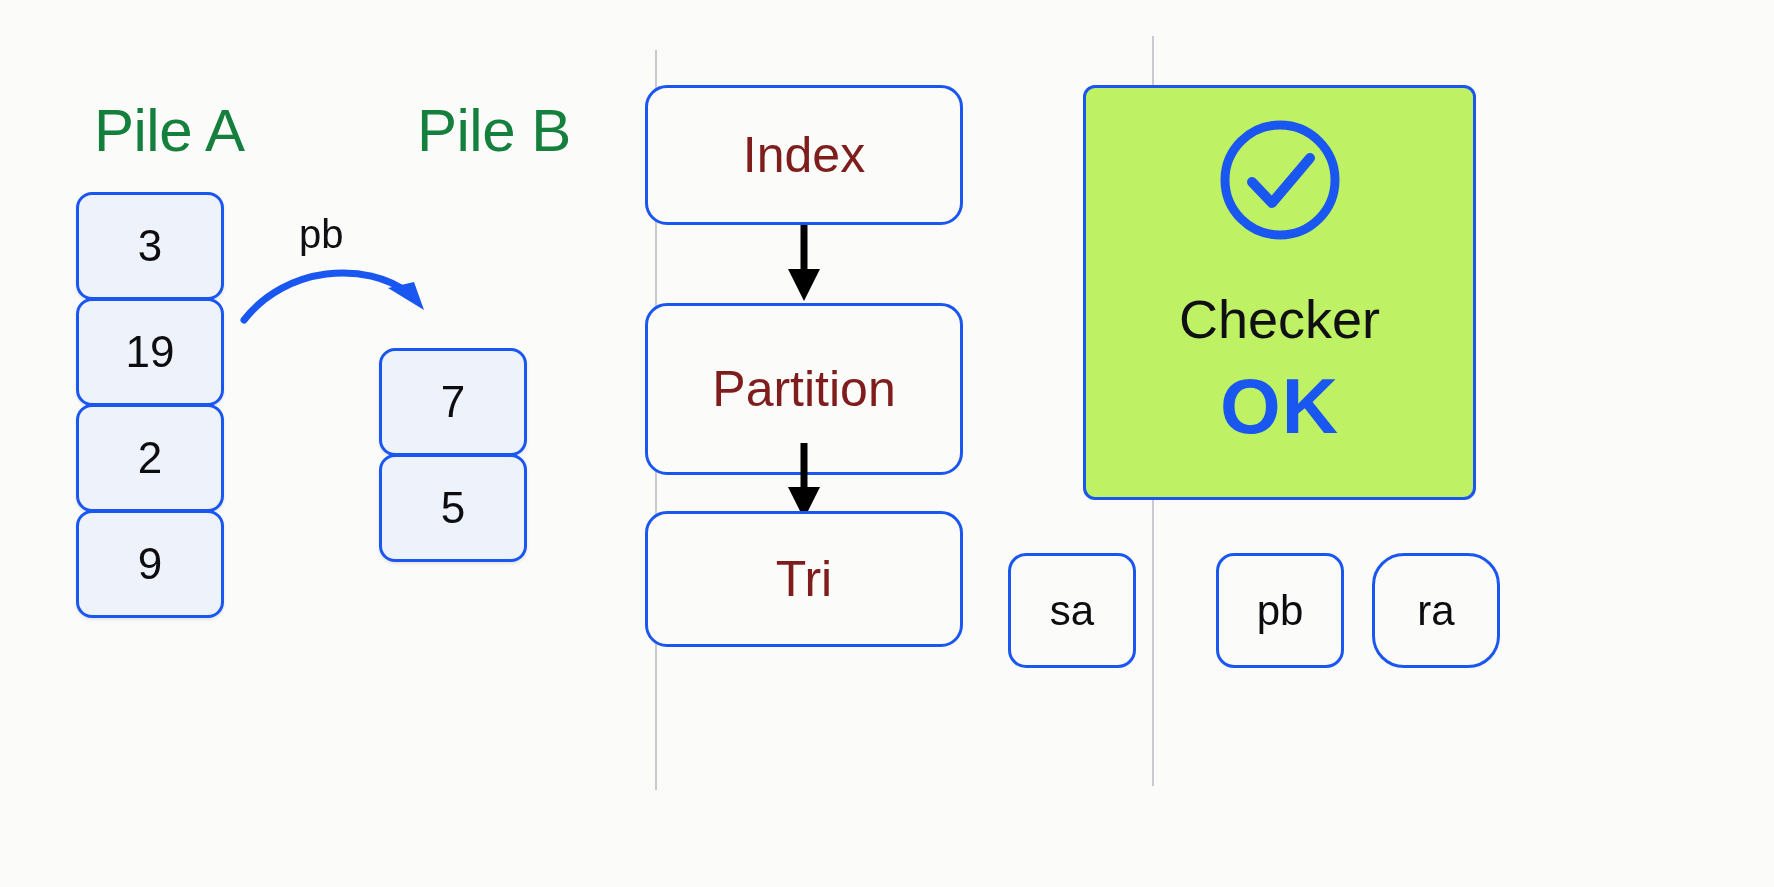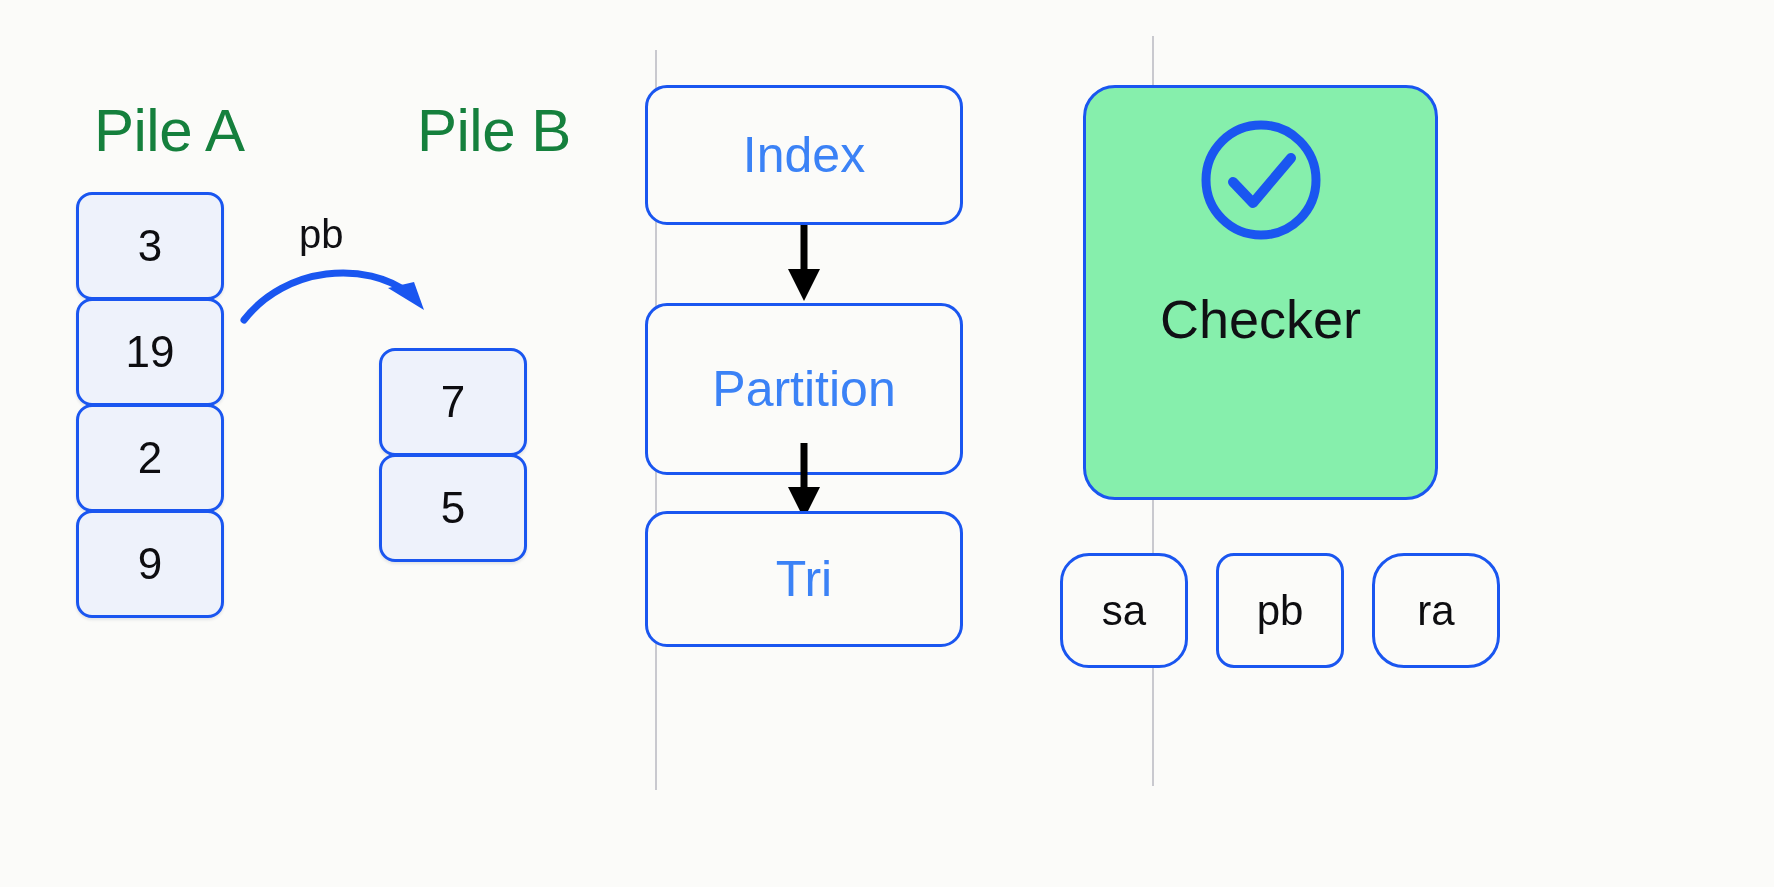--- a/index.html
+++ b/index.html
@@ -90,46 +90,46 @@
     box-sizing: border-box;
     left: 645px;
     width: 318px;
     background: #fbfbf9;
     border: 3px solid #1a56f0;
     border-radius: 22px;
     display: flex;
     align-items: center;
     justify-content: center;
     font-size: 50px;
-    color: #3b82f6;
+    color: #7f1d1d;
   }
   #flow-box-0 { top: 85px;  height: 140px; }
   #flow-box-1 { top: 303px; height: 172px; }
   #flow-box-2 { top: 511px; height: 136px; }
 
   .flow-arrow {
     position: absolute;
     left: 782px;
     width: 44px;
     height: 78px;
   }
   #flow-arrow-0 { top: 225px; }
   #flow-arrow-1 { top: 443px; }
 
   
   #checker-panel {
     position: absolute;
     box-sizing: border-box;
     left: 1083px;
     top: 85px;
-    width: 355px;
+    width: 393px;
     height: 415px;
-    background: #86efac;
-    border: 3px solid #1a56f0;
-    border-radius: 32px;
+    background: #bef264;
+    border: 3px solid #1a56f0;
+    border-radius: 12px;
   }
   #check-icon-wrap {
     position: absolute;
     left: 50%;
     transform: translateX(-50%);
     top: 26px;
     width: 132px;
     height: 132px;
   }
   #checker-label {
@@ -162,21 +162,21 @@
     background: #fbfbf9;
     border: 3px solid #1a56f0;
     border-radius: 18px;
     display: flex;
     align-items: center;
     justify-content: center;
     font-size: 42px;
     color: #0d0d10;
     cursor: pointer;
   }
-  #op-button-0 { left: 1060px; border-radius: 29px; }
+  #op-button-0 { left: 1008px; }
   #op-button-1 { left: 1216px; }
   #op-button-2 { left: 1372px; border-radius: 32px; }
 </style>
 </head>
 <body>
 
 <div id="canvas">
 
   <div id="divider-1" class="divider"></div>
   <div id="divider-2" class="divider"></div>
@@ -228,20 +228,21 @@
 
     <div id="checker-panel">
 
       <svg id="check-icon-wrap" viewBox="0 0 132 132">
         <circle cx="66" cy="66" r="55" fill="none" stroke="#1a56f0" stroke-width="9"></circle>
         <path d="M 38 68 L 58 89 L 96 44" fill="none" stroke="#1a56f0" stroke-width="10" stroke-linecap="round" stroke-linejoin="round"></path>
       </svg>
 
       <div id="checker-label">Checker</div>
 
+      <div id="checker-status">OK</div>
 
     </div>
 
     <div id="op-button-0" class="op-button">sa</div>
     <div id="op-button-1" class="op-button">pb</div>
     <div id="op-button-2" class="op-button">ra</div>
 
   </div>
 
 </div>

